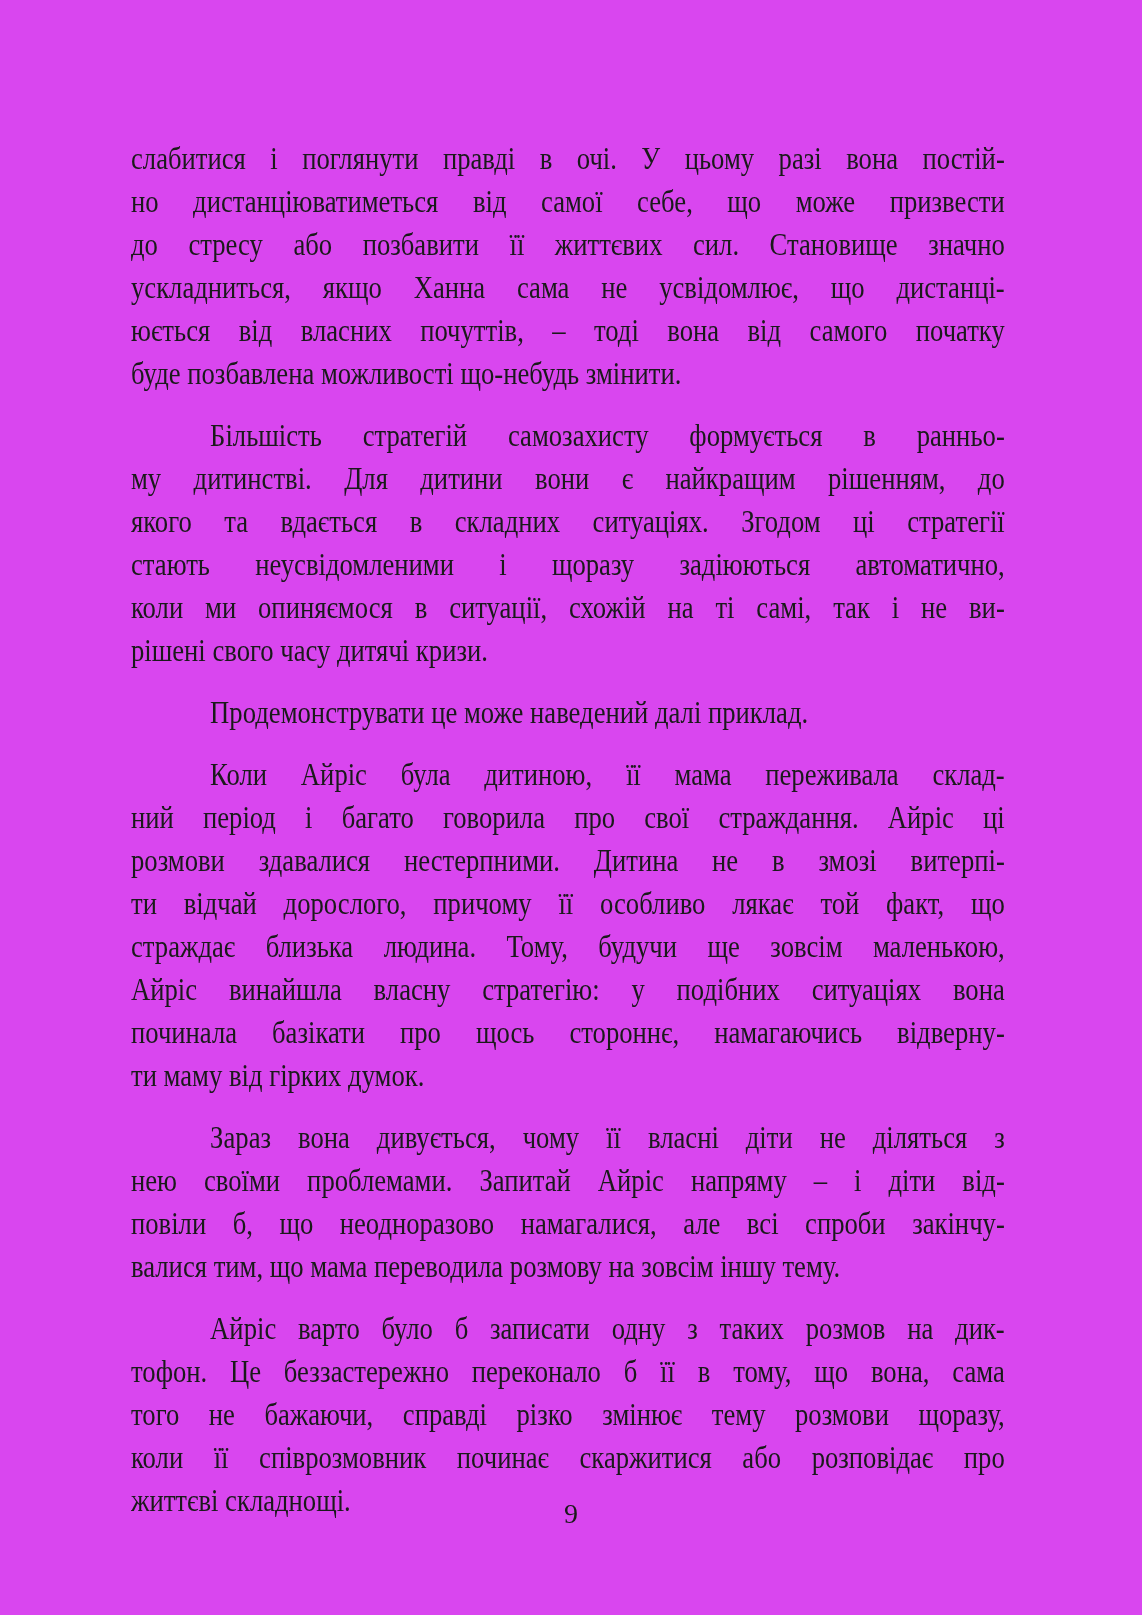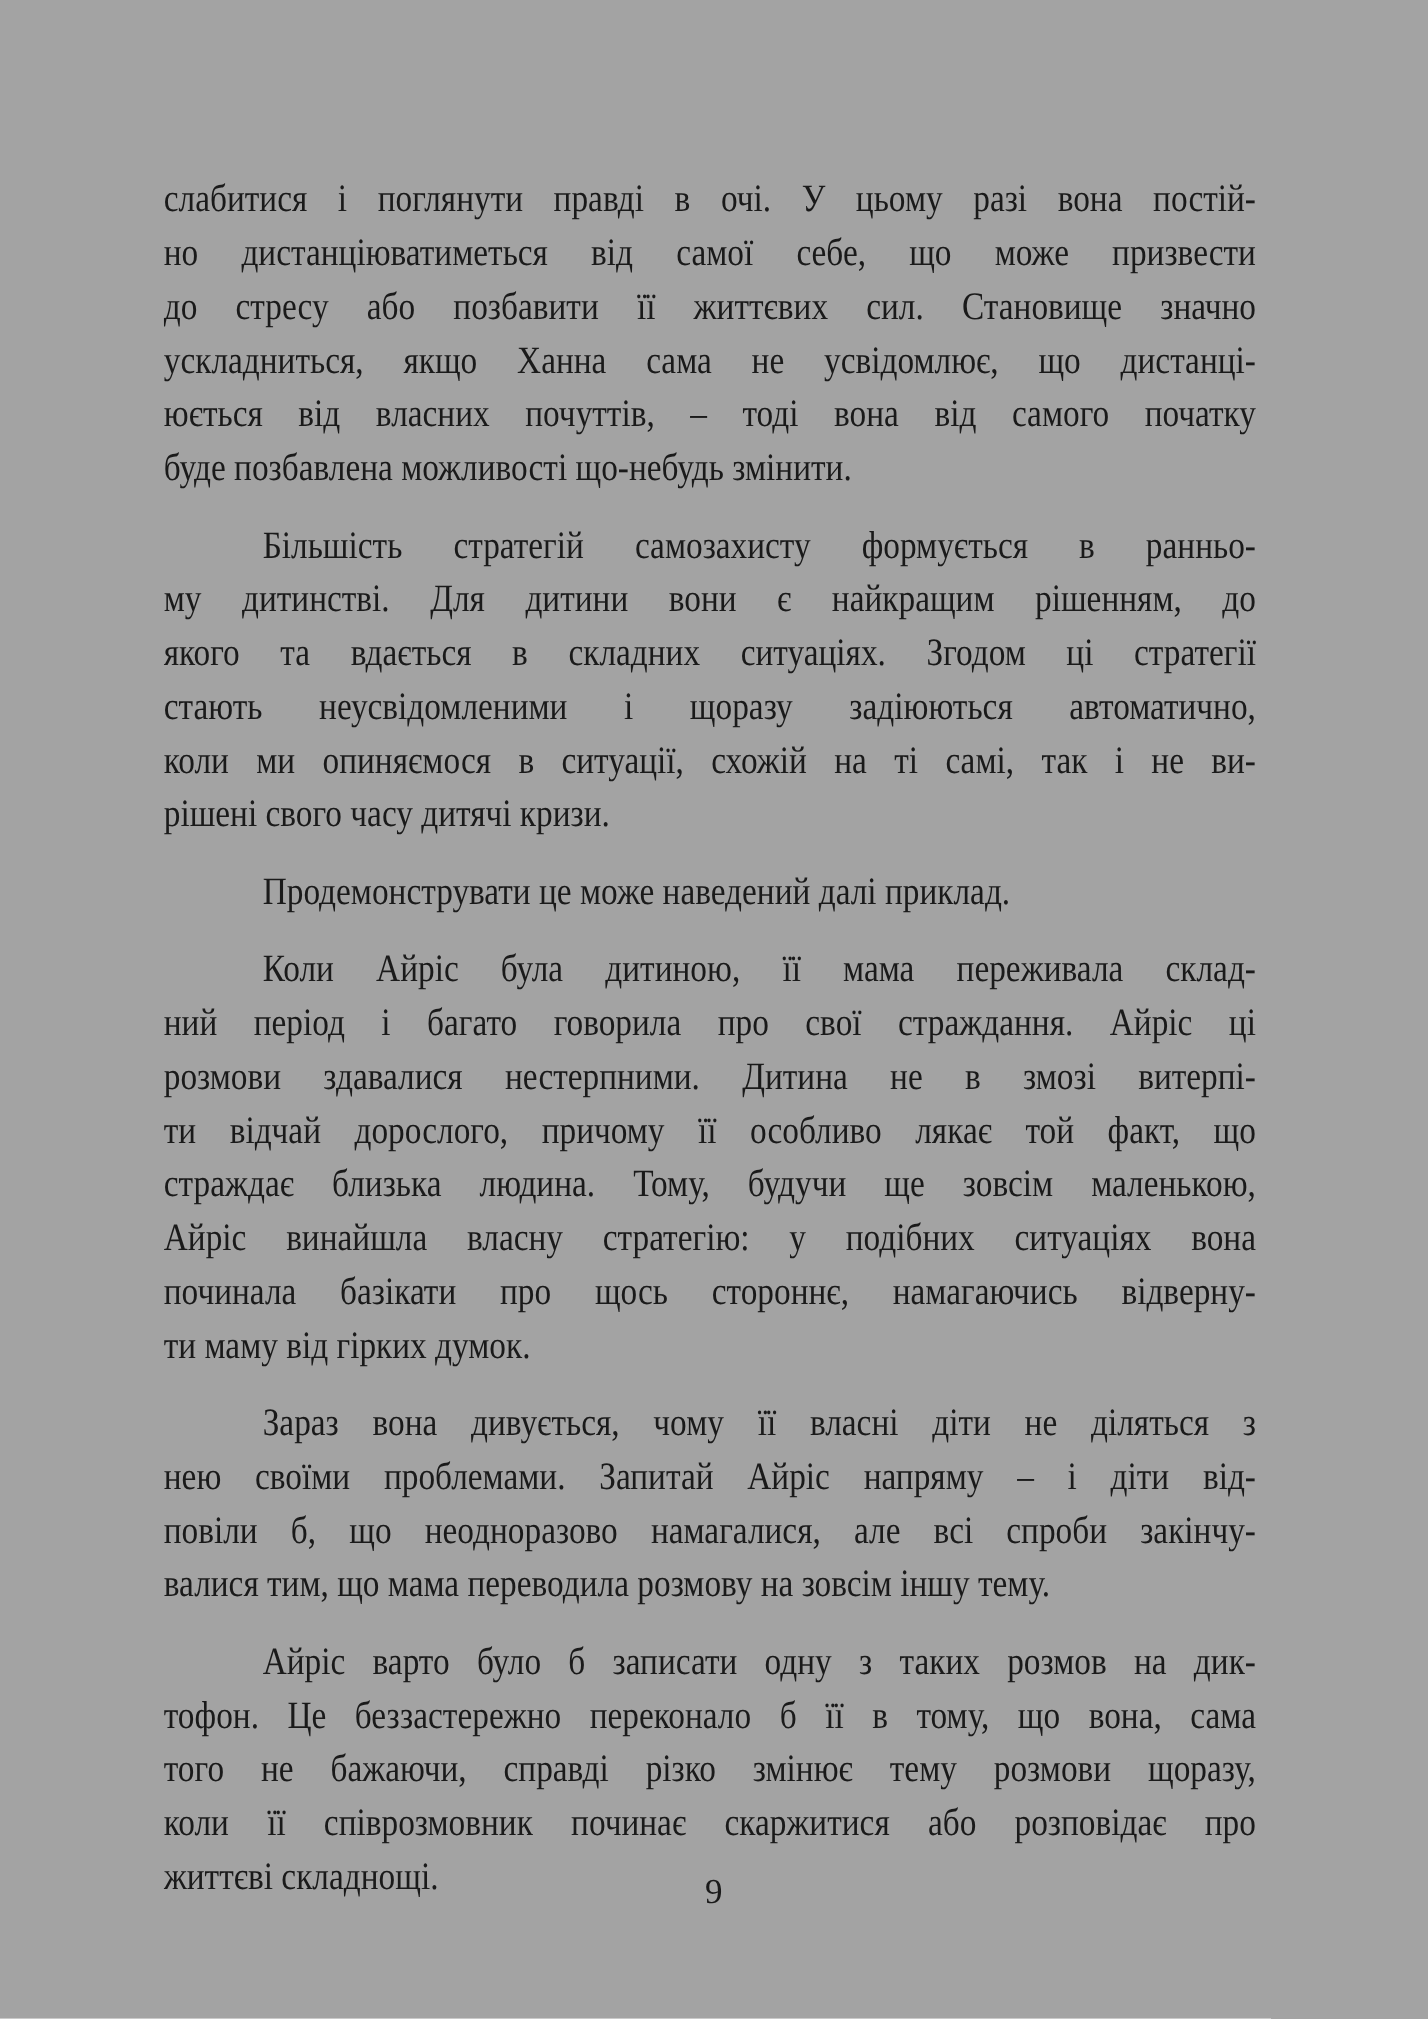--- a/index.html
+++ b/index.html
@@ -11,21 +11,21 @@
       width: 1142px;
       height: 1615px;
       position: relative;
       overflow: hidden;
     }
     .page {
       position: absolute;
       left: 0; top: 0;
       width: 1142px;
       height: 1615px;
-      background: #a3a3a3;
+      background: #d946ef;
     }
     .text-block {
       position: absolute;
       left: 131px;
       width: 874px;
       font-family: "Liberation Serif", "DejaVu Serif", serif;
       font-size: 31px;
       color: #1a1a1a;
       transform: scaleX(0.86);
       transform-origin: left top;

